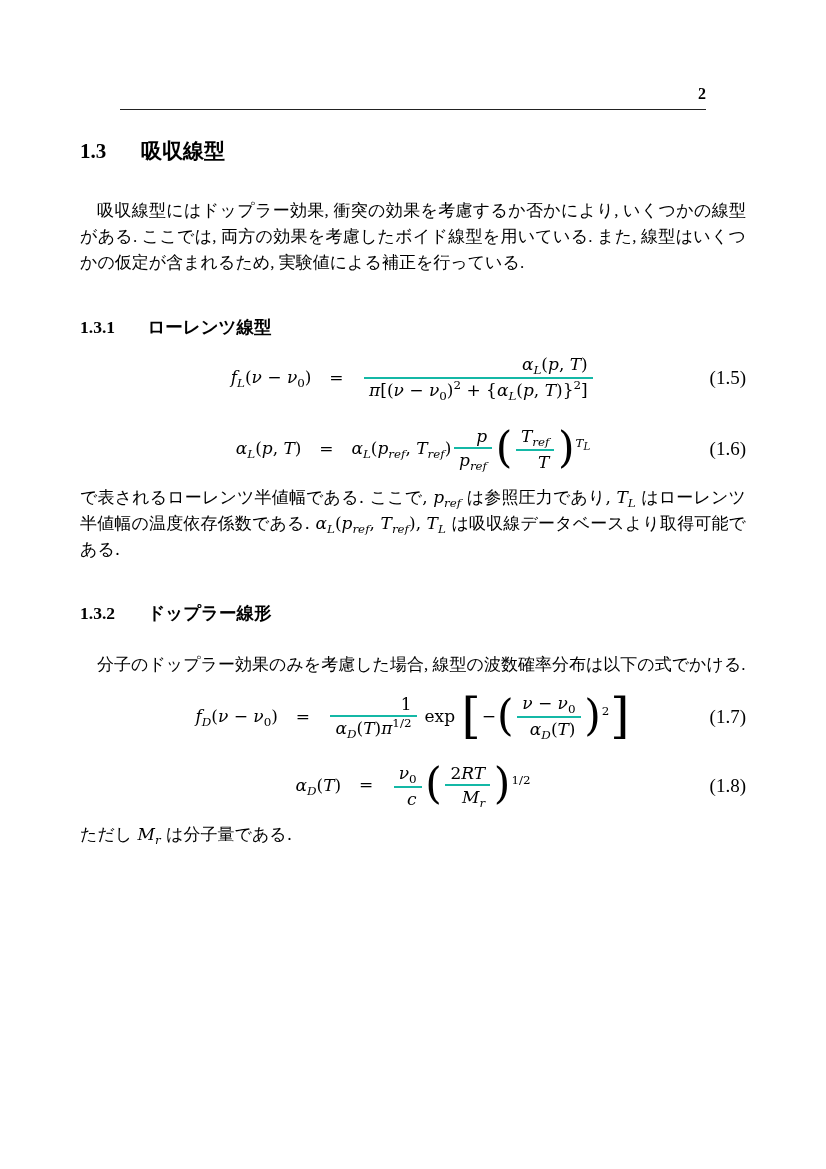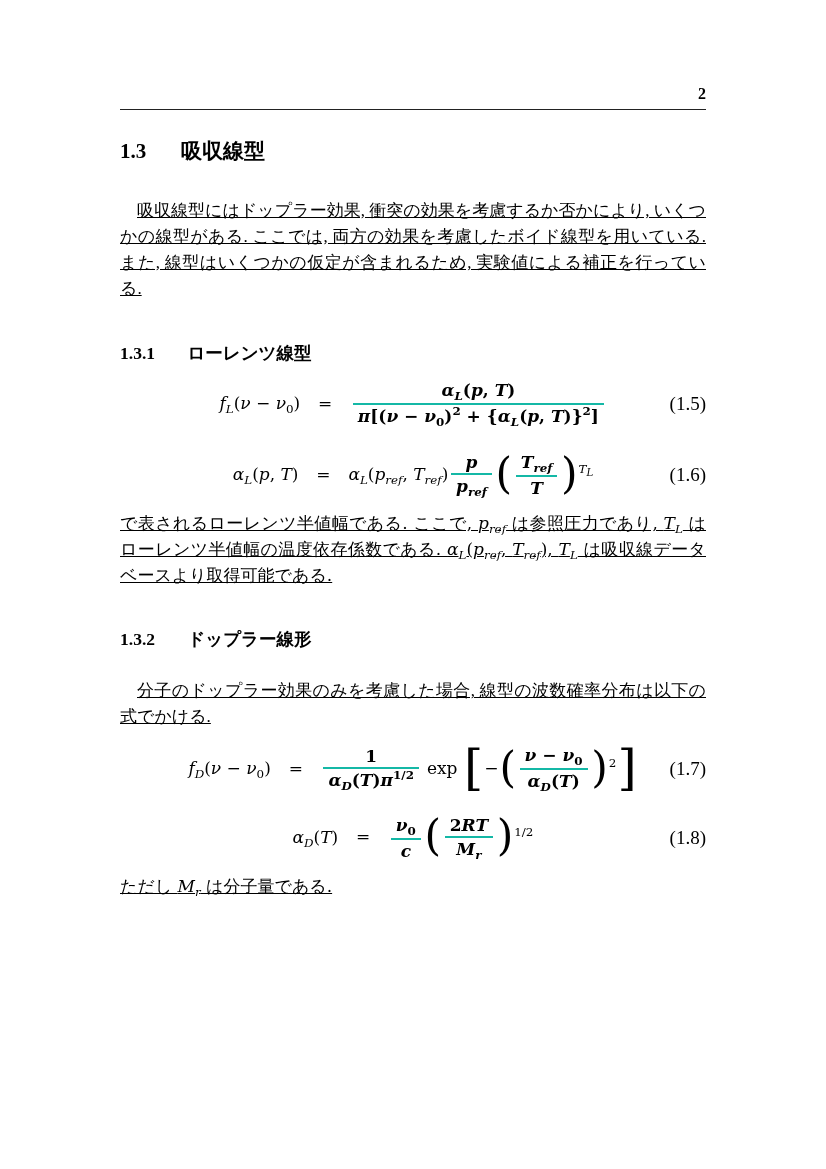--- a/index.html
+++ b/index.html
@@ -4,54 +4,54 @@
 <style>
   * { margin:0; padding:0; box-sizing:border-box; }
   html,body { background:#ffffff; }
   .page {
     position:relative;
     width:826px; height:1169px;
     background:#fff; color:#000;
     font-family:"Liberation Serif","DejaVu Serif",serif;
     overflow:hidden;
   }
-  .content { padding:0 120px; }
+  .content { padding:0 80px; }
 
   
   .page-head { padding:84px 120px 0 120px; }
   .page-num { text-align:right; font-size:16px; font-weight:bold; line-height:20px; }
   .head-rule { border-bottom:1.5px solid #222; margin-top:5px; }
 
   
   .sec-h { margin-top:27px; font-size:21px; font-weight:bold; }
   .sec-h .num { font-family:"Liberation Serif","DejaVu Serif",serif; }
   .sec-h .ttl { font-family:"Liberation Sans","DejaVu Sans",sans-serif; margin-left:1.4em; }
   .subsec-h { font-size:17.5px; font-weight:bold; }
   .subsec-h .num { font-family:"Liberation Serif","DejaVu Serif",serif; }
   .subsec-h .ttl { font-family:"Liberation Sans","DejaVu Sans",sans-serif; margin-left:1.6em; }
 
   
-  .para { font-size:17px; line-height:26px; text-align:justify;text-decoration:underline; }
+  .para { font-size:17px; line-height:26px; text-align:justify; }
   .indent { text-indent:17px; }
 
   
   .equation { position:relative; display:flex; align-items:center; justify-content:center;
               font-size:17px; min-height:58px; }
   .eq-num { position:absolute; right:0; top:50%; transform:translateY(-50%); font-size:19px; }
   .eq-body { text-align:center; }
 
   
   .math { font-family:"DejaVu Serif","Liberation Serif",serif; }
   .mi { font-style:italic; }
   .mr { font-style:normal; }
   .mrel { display:inline-block; margin:0 1.05em; }
   .msub { font-size:70%; vertical-align:-0.35em; line-height:1; }
   .msup { font-size:70%; vertical-align:0.55em; line-height:1; }
   .msub .msub, .msup .msub { font-size:85%; vertical-align:-0.25em; }
-  .mfrac { display:inline-block; vertical-align:middle; text-align:center; margin:8px 0.15em;font-weight:bold; }
+  .mfrac { display:inline-block; vertical-align:middle; text-align:right; margin:8px 0.15em; }
   .mnum, .mden { display:block; padding:0 0.3em; line-height:1.3; }
   .mden { border-top:2px solid #14b8a6; }
   .mbig { display:inline-block; font-size:220%; vertical-align:middle; line-height:0;
           font-weight:normal; padding:0 1px; position:relative; top:-0.04em; }
 
   
   .sp-a { margin-top:33px; }   
   .sp-b { margin-top:39px; }   
   .sp-c { margin-top:27px; }   
   .sp-d { margin-top:6px;  }   

